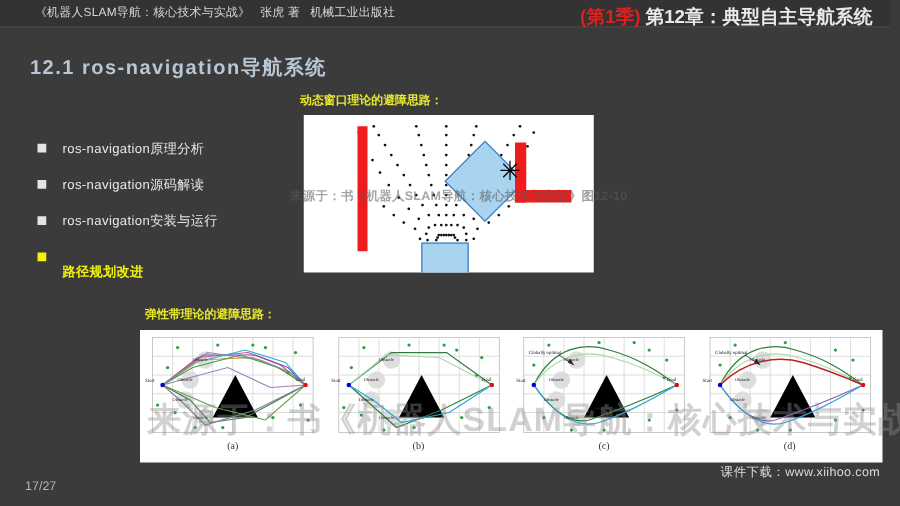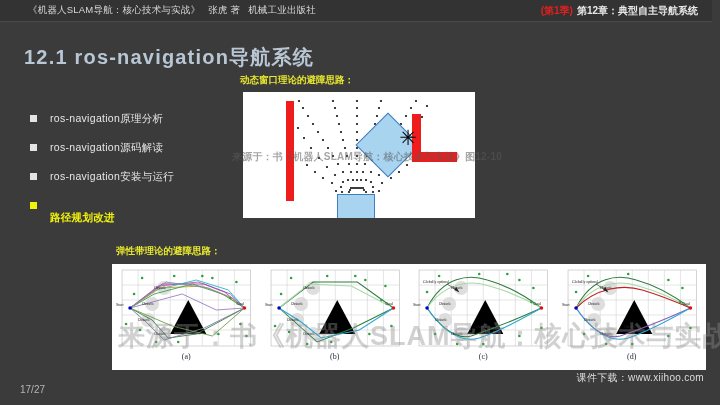--- a/index.html
+++ b/index.html
@@ -29,35 +29,35 @@
     left: 28px; top: 4px;
     font-size: 9.5px;
     color: #d8d8d8;
     white-space: nowrap;
     letter-spacing: 0.2px;
   }
   .header-left .sep { display:inline-block; width: 8px; }
   .header-right {
     position: absolute;
     right: 14px; top: 4px;
-    font-size: 10px;
+    font-size: 15px;
     color: #e8e8e8;
     white-space: nowrap;
     font-weight: bold;
   }
   .header-right .season {
     color: #e02020;
     margin-right: 4px;
   }
 
   
   .slide-title {
     position: absolute;
     left: 24px; top: 44px;
-    font-size: 20px;
+    font-size: 16px;
     font-weight: bold;
     color: #b9c6d4;
     letter-spacing: 1.2px;
     white-space: nowrap;
   }
 
   
   .bullets {
     position: absolute;
     left: 30px; top: 104px;

